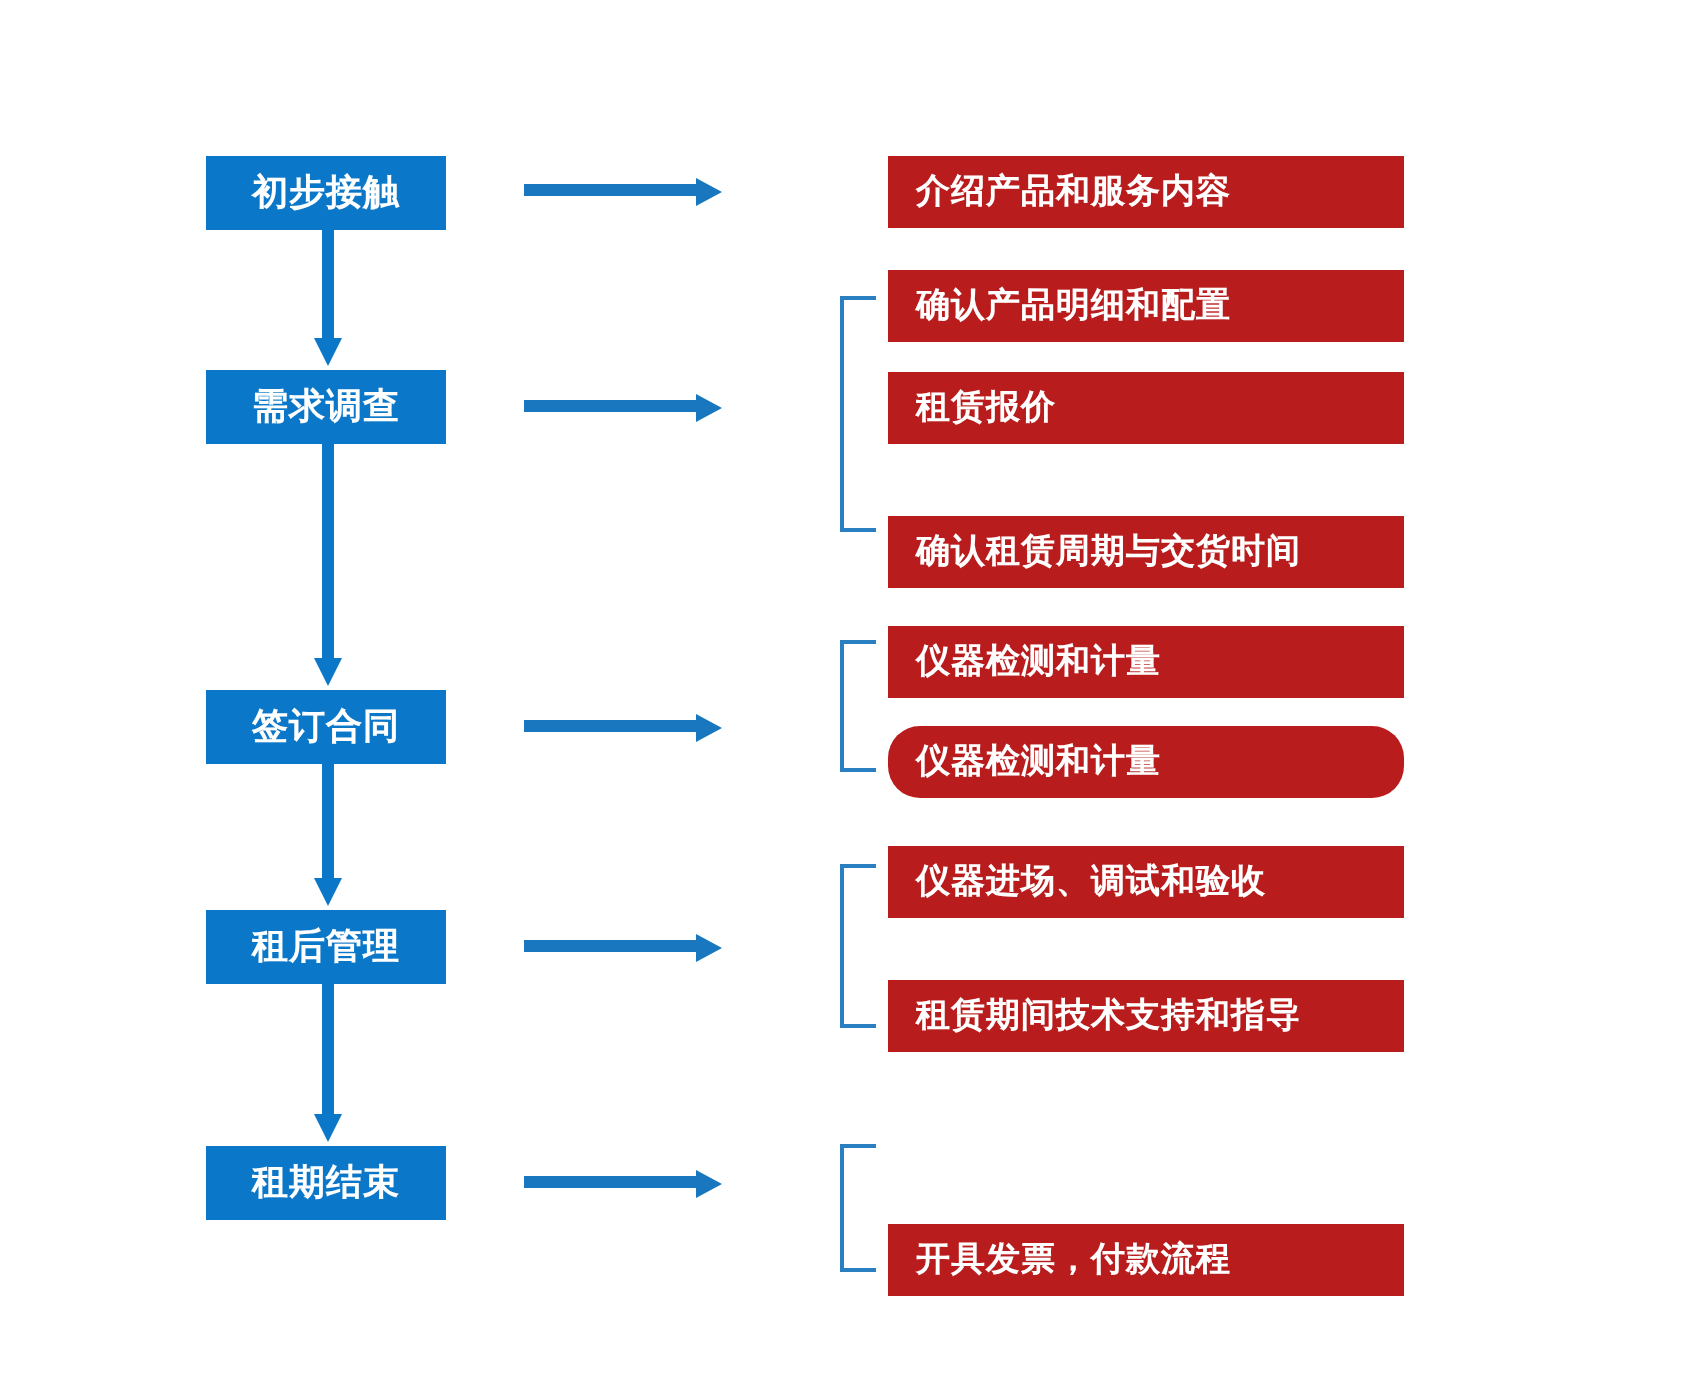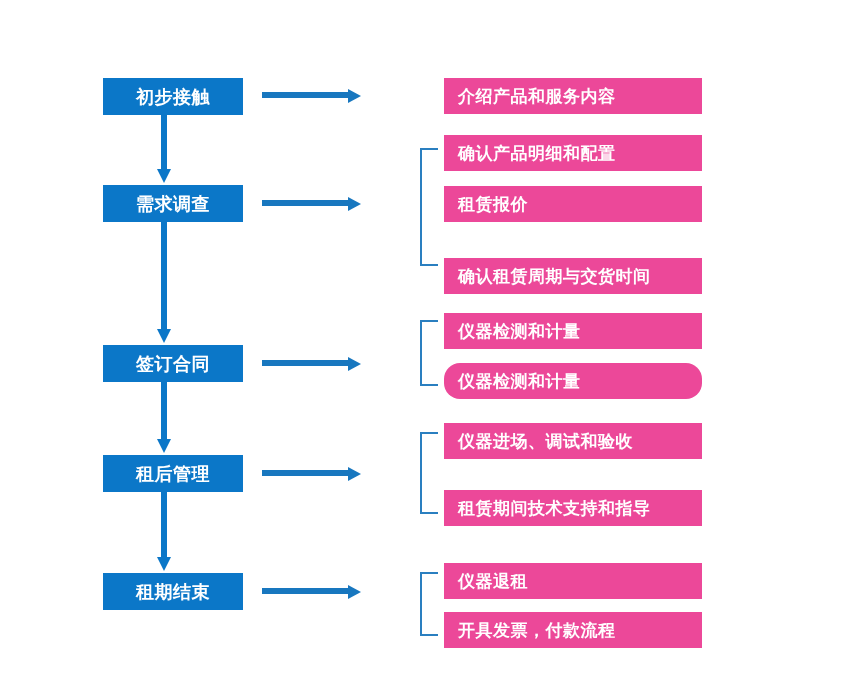--- a/index.html
+++ b/index.html
@@ -39,42 +39,42 @@
     color: #ffffff;
     font-size: 20px;
     font-weight: bold;
     letter-spacing: 0.5px;
     line-height: 1;
   }
 
   
   .stage-box {
     position: absolute;
-    width: 140px;
+    width: 120px;
     height: 37px;
     background: #0b77c8;
     display: flex;
     align-items: center;
     justify-content: center;
   }
   .stage-box .stage-label {
     color: #ffffff;
     font-size: 18px;
     font-weight: bold;
     line-height: 1;
     letter-spacing: 0.5px;
   }
 
   
   .detail-box {
     position: absolute;
     left: 444px;
     width: 258px;
     height: 36px;
-    background: #ec4899;
+    background: #b91c1c;
     display: flex;
     align-items: center;
   }
   .detail-box .detail-label {
     color: #ffffff;
     font-size: 17px;
     font-weight: bold;
     line-height: 1;
     padding-left: 14px;
     letter-spacing: 0.5px;
@@ -239,21 +239,18 @@
   </div>
 
   <div class="detail-box" style="top:423px;">
     <span class="detail-label">仪器进场、调试和验收</span>
   </div>
 
   <div class="detail-box" style="top:490px;">
     <span class="detail-label">租赁期间技术支持和指导</span>
   </div>
 
-  <div class="detail-box" style="top:563px;">
-    <span class="detail-label">仪器退租</span>
-  </div>
 
   <div class="detail-box" style="top:612px;">
     <span class="detail-label">开具发票，付款流程</span>
   </div>
 
 </div>
 
 </body></html>

